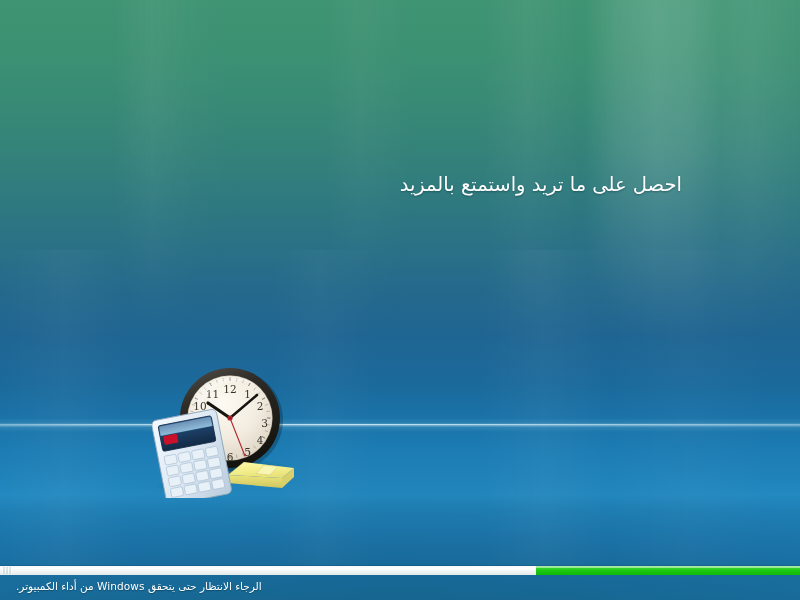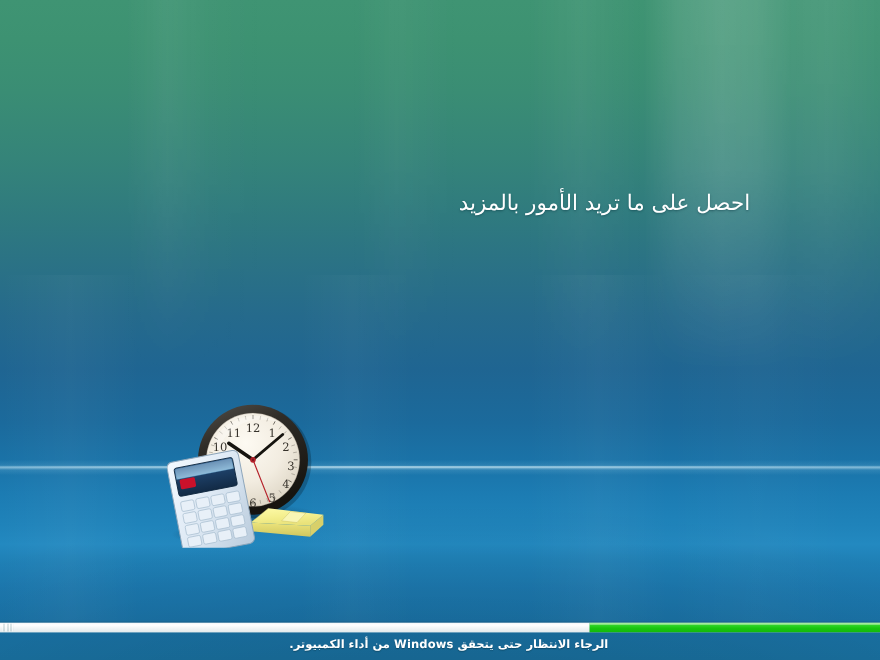--- a/index.html
+++ b/index.html
@@ -226,42 +226,42 @@
         rgba(255,255,255,0.55) 1px,
         rgba(140,170,175,0.35) 1px,
         rgba(140,170,175,0.35) 3px);
     opacity: 0.8;
   }
 
   .status-text {
     position: absolute;
     left: 16px; right: 0;
     top: 26px;
-    text-align: center;
+    text-align: left;
     direction: rtl;
     font-size: 10.5px;
-    font-weight: 700;
+    font-weight: 400;
     color: #ffffff;
     text-shadow: 0 1px 1px rgba(0,45,60,0.45);
     letter-spacing: 0.1px;
   }
 </style>
 </head>
 <body>
 
 <div id="screen">
 
   <div class="bg-base"></div>
   <div class="bg-bands"></div>
   <div class="bg-streaks"></div>
   <div class="bg-horizon"></div>
   <div class="bg-vignette"></div>
 
   <div class="text-block">
-    <h1 class="headline">احصل على ما تريد الأمور بالمزيد</h1>
+    <h1 class="headline">احصل على ما تريد واستمتع بالمزيد</h1>
   </div>
 
   <div class="illustration">
     <svg width="180" height="140" viewBox="0 0 180 140" xmlns="http://www.w3.org/2000/svg">
       <defs>
         <radialGradient id="clockFace" cx="42%" cy="32%" r="72%">
           <stop offset="0%" stop-color="#fdfaf2"></stop>
           <stop offset="58%" stop-color="#f2ece0"></stop>
           <stop offset="100%" stop-color="#ddd5c4"></stop>
         </radialGradient>

